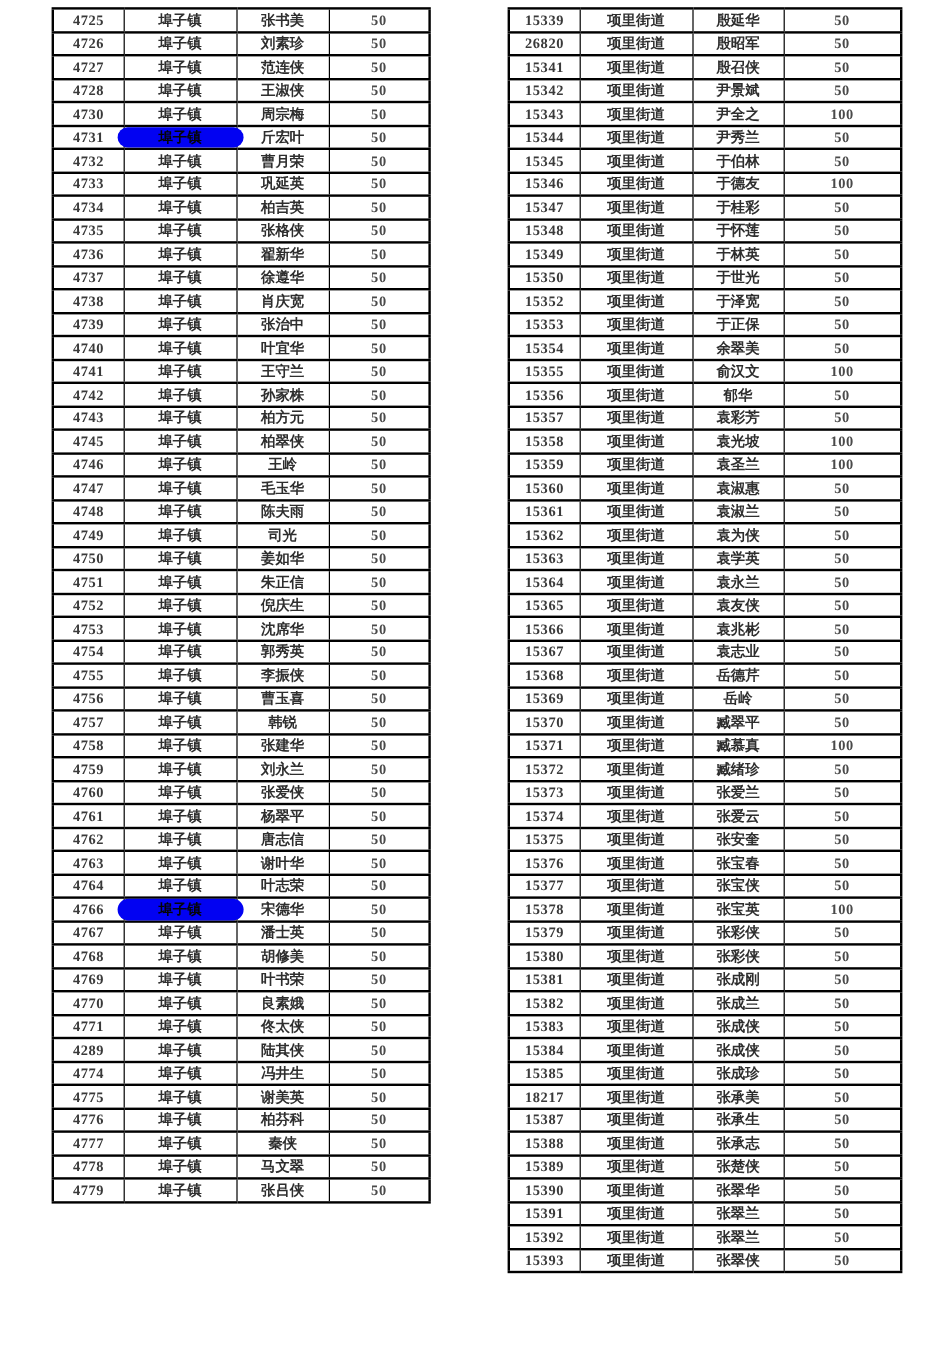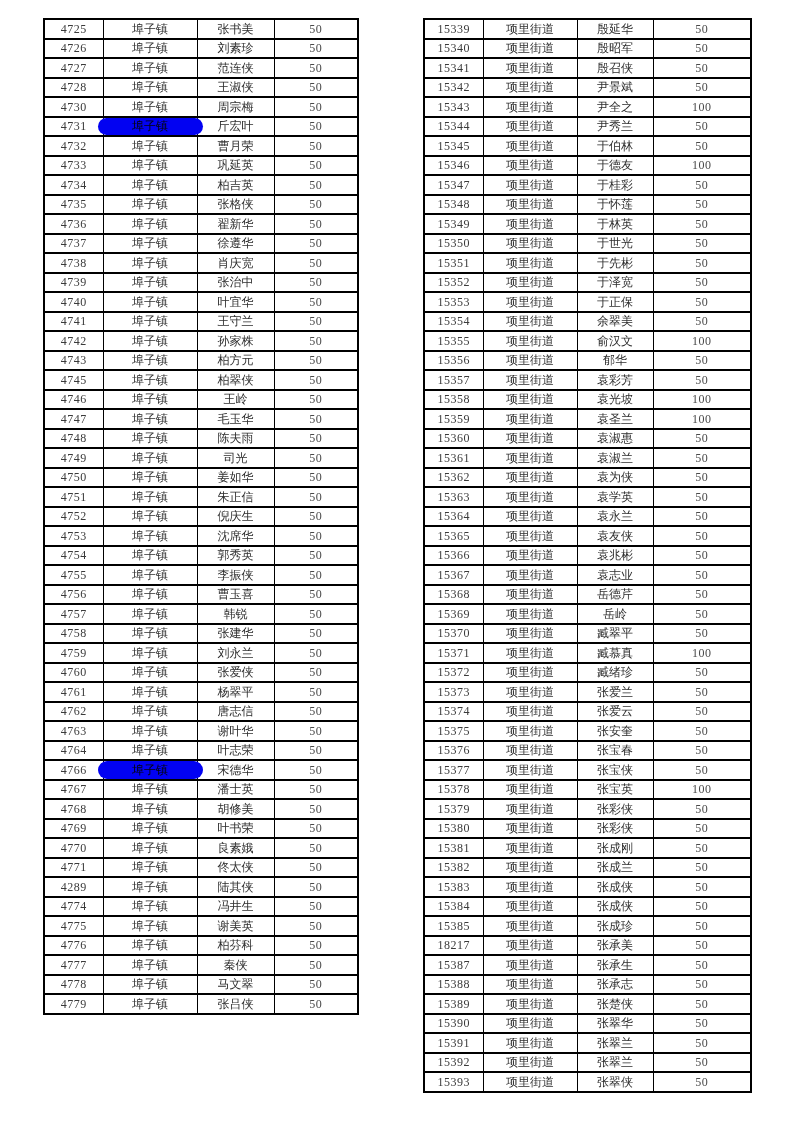--- a/index.html
+++ b/index.html
@@ -14,24 +14,25 @@
     overflow: hidden;
   }
   .page {
     position: relative;
     width: 793px;
     height: 1122px;
     background: #ffffff;
   }
   table.roster {
     position: absolute;
-    top: 18px;
+    top: 6px;
     border-collapse: collapse;
     table-layout: fixed;
     border: 2px solid #000000;
+    font-weight: bold;
   }
   table.roster.left  { left: 43px;  width: 314px; }
   table.roster.right { left: 423px; width: 327px; border-radius: 17px; }
   table.roster td {
     border-top: 2px solid #000000;
     border-bottom: 2px solid #000000;
     border-left: 1px solid #000000;
     border-right: 1px solid #000000;
     height: 17.5px;
     padding: 0;
@@ -393,21 +394,21 @@
         <col style="width: 98px;">
       </colgroup>
     <tbody id="right-body">
         <tr>
           <td class="idcol">15339</td>
           <td class="region">项里街道</td>
           <td class="name">殷延华</td>
           <td class="amount">50</td>
         </tr>
         <tr>
-          <td class="idcol">15340</td>
+          <td class="idcol">26820</td>
           <td class="region">项里街道</td>
           <td class="name">殷昭军</td>
           <td class="amount">50</td>
         </tr>
         <tr>
           <td class="idcol">15341</td>
           <td class="region">项里街道</td>
           <td class="name">殷召侠</td>
           <td class="amount">50</td>
         </tr>
@@ -456,26 +457,20 @@
         <tr>
           <td class="idcol">15349</td>
           <td class="region">项里街道</td>
           <td class="name">于林英</td>
           <td class="amount">50</td>
         </tr>
         <tr>
           <td class="idcol">15350</td>
           <td class="region">项里街道</td>
           <td class="name">于世光</td>
-          <td class="amount">50</td>
-        </tr>
-        <tr>
-          <td class="idcol">15351</td>
-          <td class="region">项里街道</td>
-          <td class="name">于先彬</td>
           <td class="amount">50</td>
         </tr>
         <tr>
           <td class="idcol">15352</td>
           <td class="region">项里街道</td>
           <td class="name">于泽宽</td>
           <td class="amount">50</td>
         </tr>
         <tr>
           <td class="idcol">15353</td>

